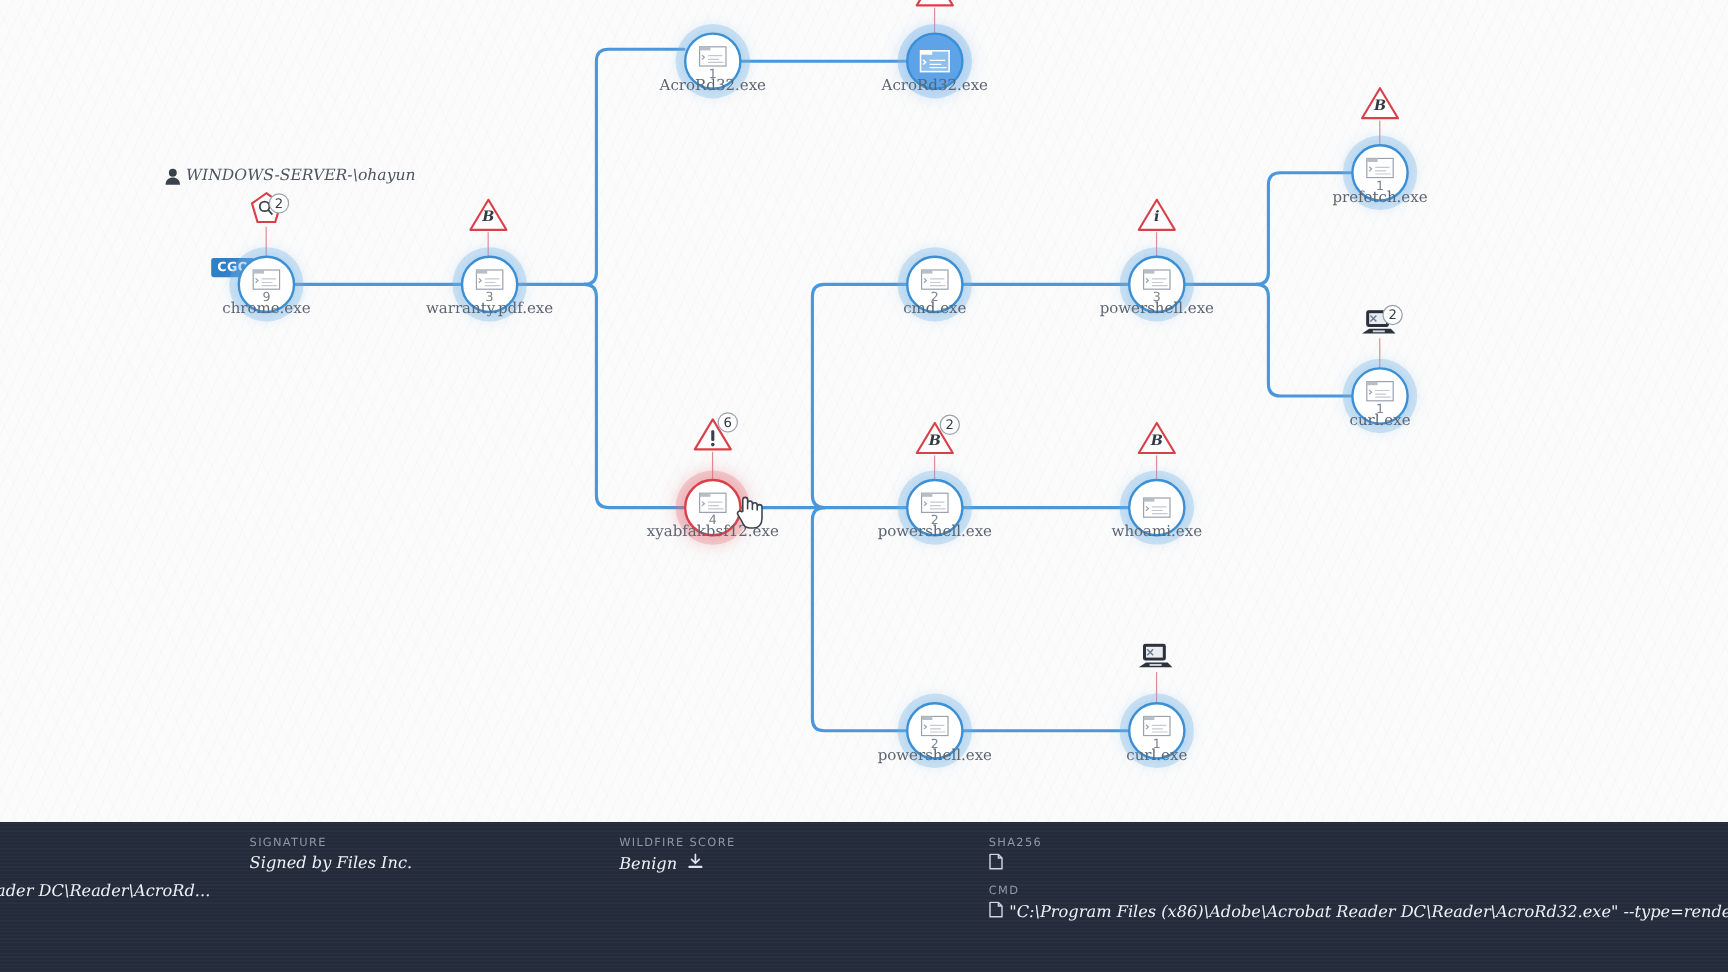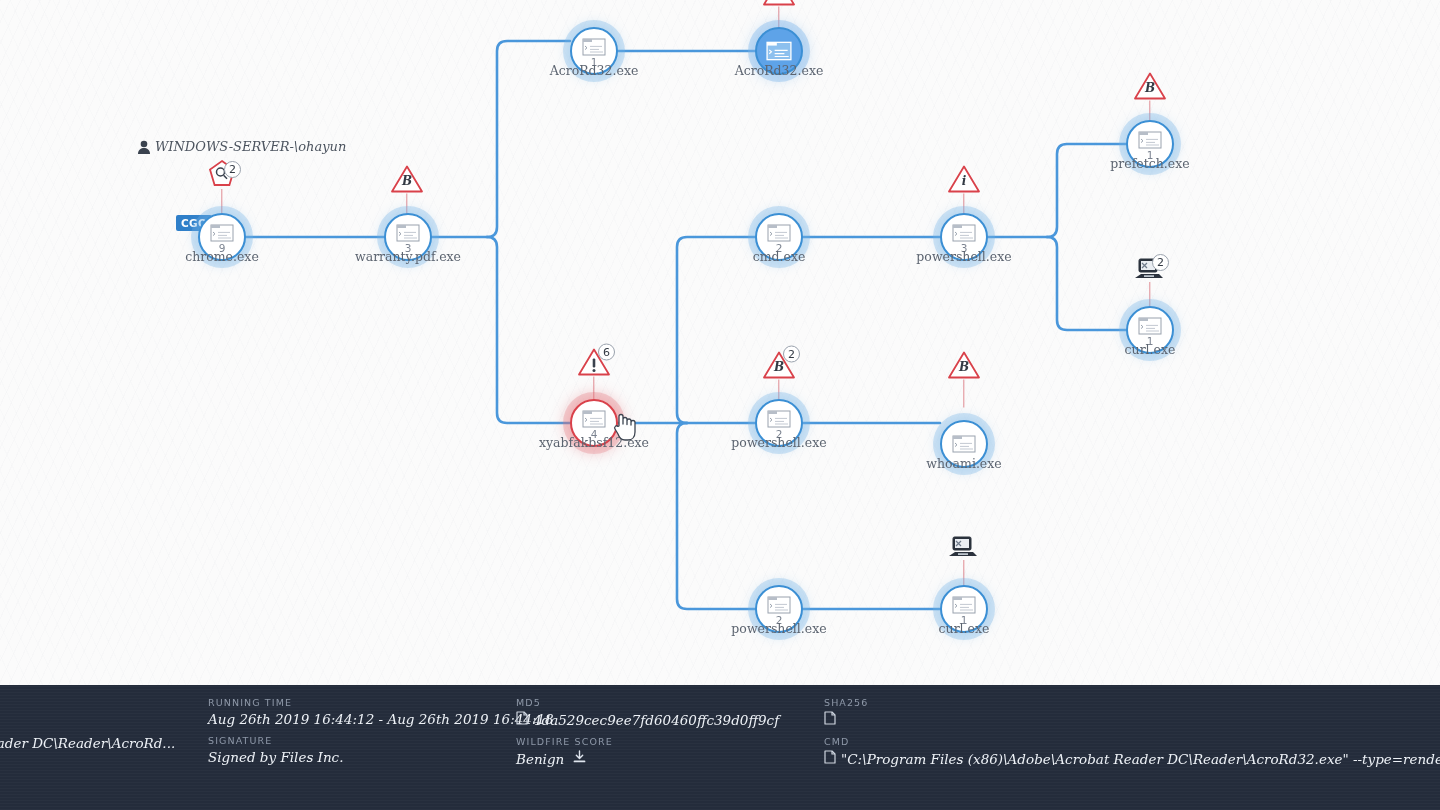--- a/index.html
+++ b/index.html
@@ -427,21 +427,21 @@
           <path d="M3,8 l2,1.8 l-2,1.8" stroke="#99a2ae" stroke-width="1" fill="none"></path>
           <g stroke="#c3c9d2" stroke-width="1">
               <path d="M8,8.4 h12 M8,11.4 h9 M8,14 h13"></path>
             </g>
         </svg>
         <div class="count">2</div>
       </div>
       <div class="label">powershell.exe</div>
     </div>
 
-    <div class="node" style="left:964px;top:444px;text-align:right;">
+    <div class="node" style="left:964px;top:423px;text-align:right;">
       <div class="ring">
         <svg class="winicon" viewBox="0 0 24 18" style="margin-top:0;">
           <rect x="1" y="1" width="22" height="16" fill="#ffffff" stroke="#99a2ae" stroke-width="1"></rect>
           <rect x="1" y="1" width="9" height="3" fill="#b7bec8"></rect>
           <path d="M3,8 l2,1.8 l-2,1.8" stroke="#99a2ae" stroke-width="1" fill="none"></path>
           <g stroke="#c3c9d2" stroke-width="1">
               <path d="M8,8.4 h12 M8,11.4 h9 M8,14 h13"></path>
             </g>
         </svg>
         <div class="count"></div>
@@ -489,42 +489,26 @@
 
   <div id="detailbar">
     <div class="texture2"></div>
 
     <div class="dcol pathcut">
       <div class="dval">crobat Reader DC\Reader\AcroRd...</div>
     </div>
 
     <div class="dcol" style="left:208px;">
       <div class="dfield">
-        <div class="dkey">RUNNING TIME</div>
-        <div class="dval">Aug 26th 2019 16:44:12 - Aug 26th 2019 16:44:18</div>
-      </div>
-      <div class="dfield">
         <div class="dkey">SIGNATURE</div>
         <div class="dval">Signed by Files Inc.</div>
       </div>
     </div>
 
     <div class="dcol" style="left:516px;">
-      <div class="dfield">
-        <div class="dkey">MD5</div>
-        <div class="dval">
-          <span class="fileicon">
-            <svg width="12" height="14" viewBox="0 0 12 14">
-              <path d="M1,1 L8,1 L11,4 L11,13 L1,13 Z" fill="none" stroke="#cfd6e0" stroke-width="1.2" stroke-linejoin="round"></path>
-              <path d="M8,1 L8,4 L11,4" fill="none" stroke="#cfd6e0" stroke-width="1.2"></path>
-            </svg>
-          </span>
-          <span>4da529cec9ee7fd60460ffc39d0ff9cf</span>
-        </div>
-      </div>
       <div class="dfield">
         <div class="dkey">WILDFIRE SCORE</div>
         <div class="dval">
           <span>Benign</span>
           <span class="dlicon">
             <svg width="13" height="14" viewBox="0 0 13 14">
               <path d="M6.5,1 L6.5,8 M3.3,5.2 L6.5,8.4 L9.7,5.2" fill="none" stroke="#dfe5ee" stroke-width="1.4" stroke-linecap="round" stroke-linejoin="round"></path>
               <path d="M1.5,11.4 L11.5,11.4" stroke="#dfe5ee" stroke-width="1.8" stroke-linecap="round"></path>
             </svg>
           </span>

